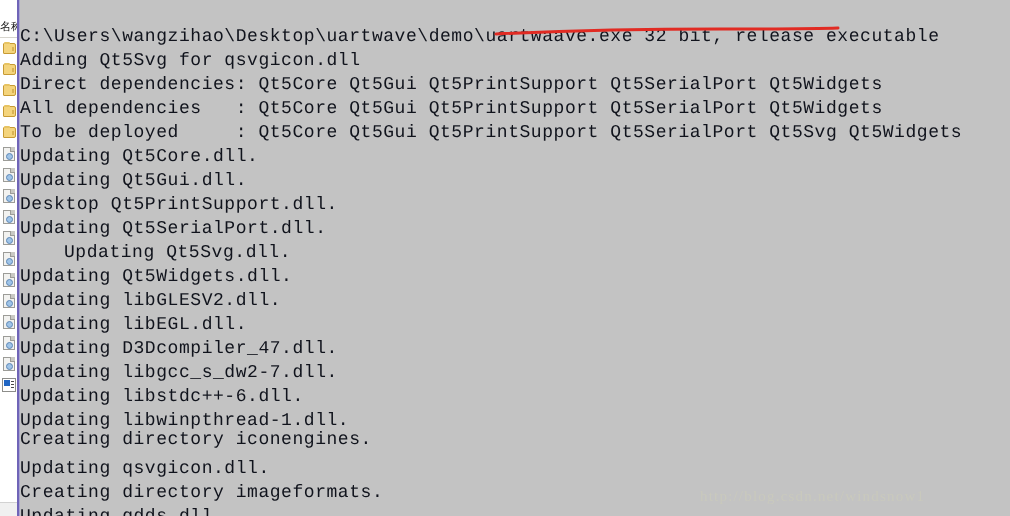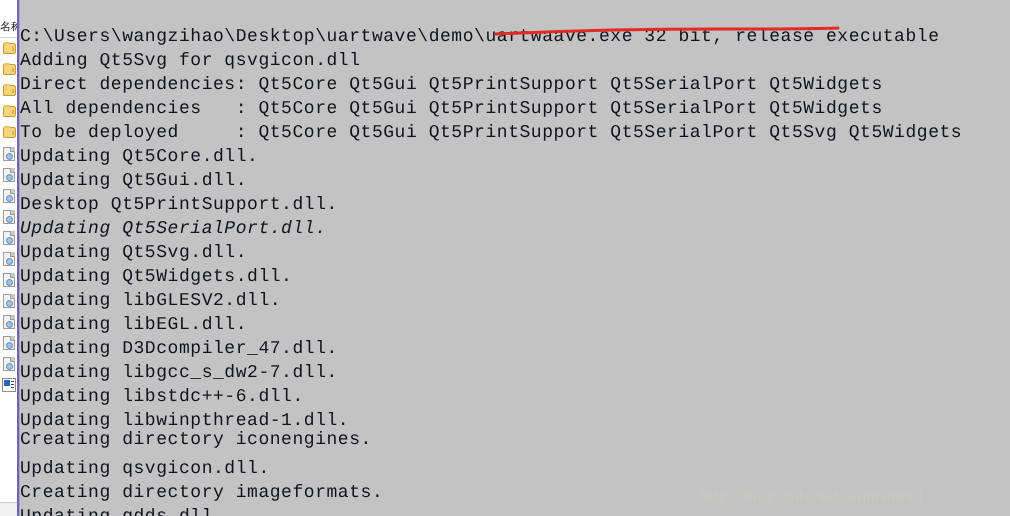--- a/index.html
+++ b/index.html
@@ -290,22 +290,22 @@
 
   <div id="console">
       <div class="cline" style="top: 25px;">C:\Users\wangzihao\Desktop\uartwave\demo\uartwaave.exe 32 bit, release executable</div>
       <div class="cline" style="top: 49px;">Adding Qt5Svg for qsvgicon.dll</div>
       <div class="cline" style="top: 73px;">Direct dependencies: Qt5Core Qt5Gui Qt5PrintSupport Qt5SerialPort Qt5Widgets</div>
       <div class="cline" style="top: 97px;">All dependencies   : Qt5Core Qt5Gui Qt5PrintSupport Qt5SerialPort Qt5Widgets</div>
       <div class="cline" style="top: 121px;">To be deployed     : Qt5Core Qt5Gui Qt5PrintSupport Qt5SerialPort Qt5Svg Qt5Widgets</div>
       <div class="cline" style="top: 145px;">Updating Qt5Core.dll.</div>
       <div class="cline" style="top: 169px;">Updating Qt5Gui.dll.</div>
       <div class="cline" style="top: 193px;">Desktop Qt5PrintSupport.dll.</div>
-      <div class="cline" style="top: 217px; font-style: italic;">Updating Qt5SerialPort.dll.</div>
-      <div class="cline" style="top: 241px;">Updating Qt5Svg.dll.</div>
+      <div class="cline" style="top: 217px;">Updating Qt5SerialPort.dll.</div>
+      <div class="cline" style="top: 241px; padding-left: 44px;">Updating Qt5Svg.dll.</div>
       <div class="cline" style="top: 265px;">Updating Qt5Widgets.dll.</div>
       <div class="cline" style="top: 289px;">Updating libGLESV2.dll.</div>
       <div class="cline" style="top: 313px;">Updating libEGL.dll.</div>
       <div class="cline" style="top: 337px;">Updating D3Dcompiler_47.dll.</div>
       <div class="cline" style="top: 361px;">Updating libgcc_s_dw2-7.dll.</div>
       <div class="cline" style="top: 385px;">Updating libstdc++-6.dll.</div>
       <div class="cline" style="top: 409px;">Updating libwinpthread-1.dll.</div>
       <div class="cline" style="top: 428px;">Creating directory iconengines.</div>
       <div class="cline" style="top: 457px;">Updating qsvgicon.dll.</div>
       <div class="cline" style="top: 481px;">Creating directory imageformats.</div>

